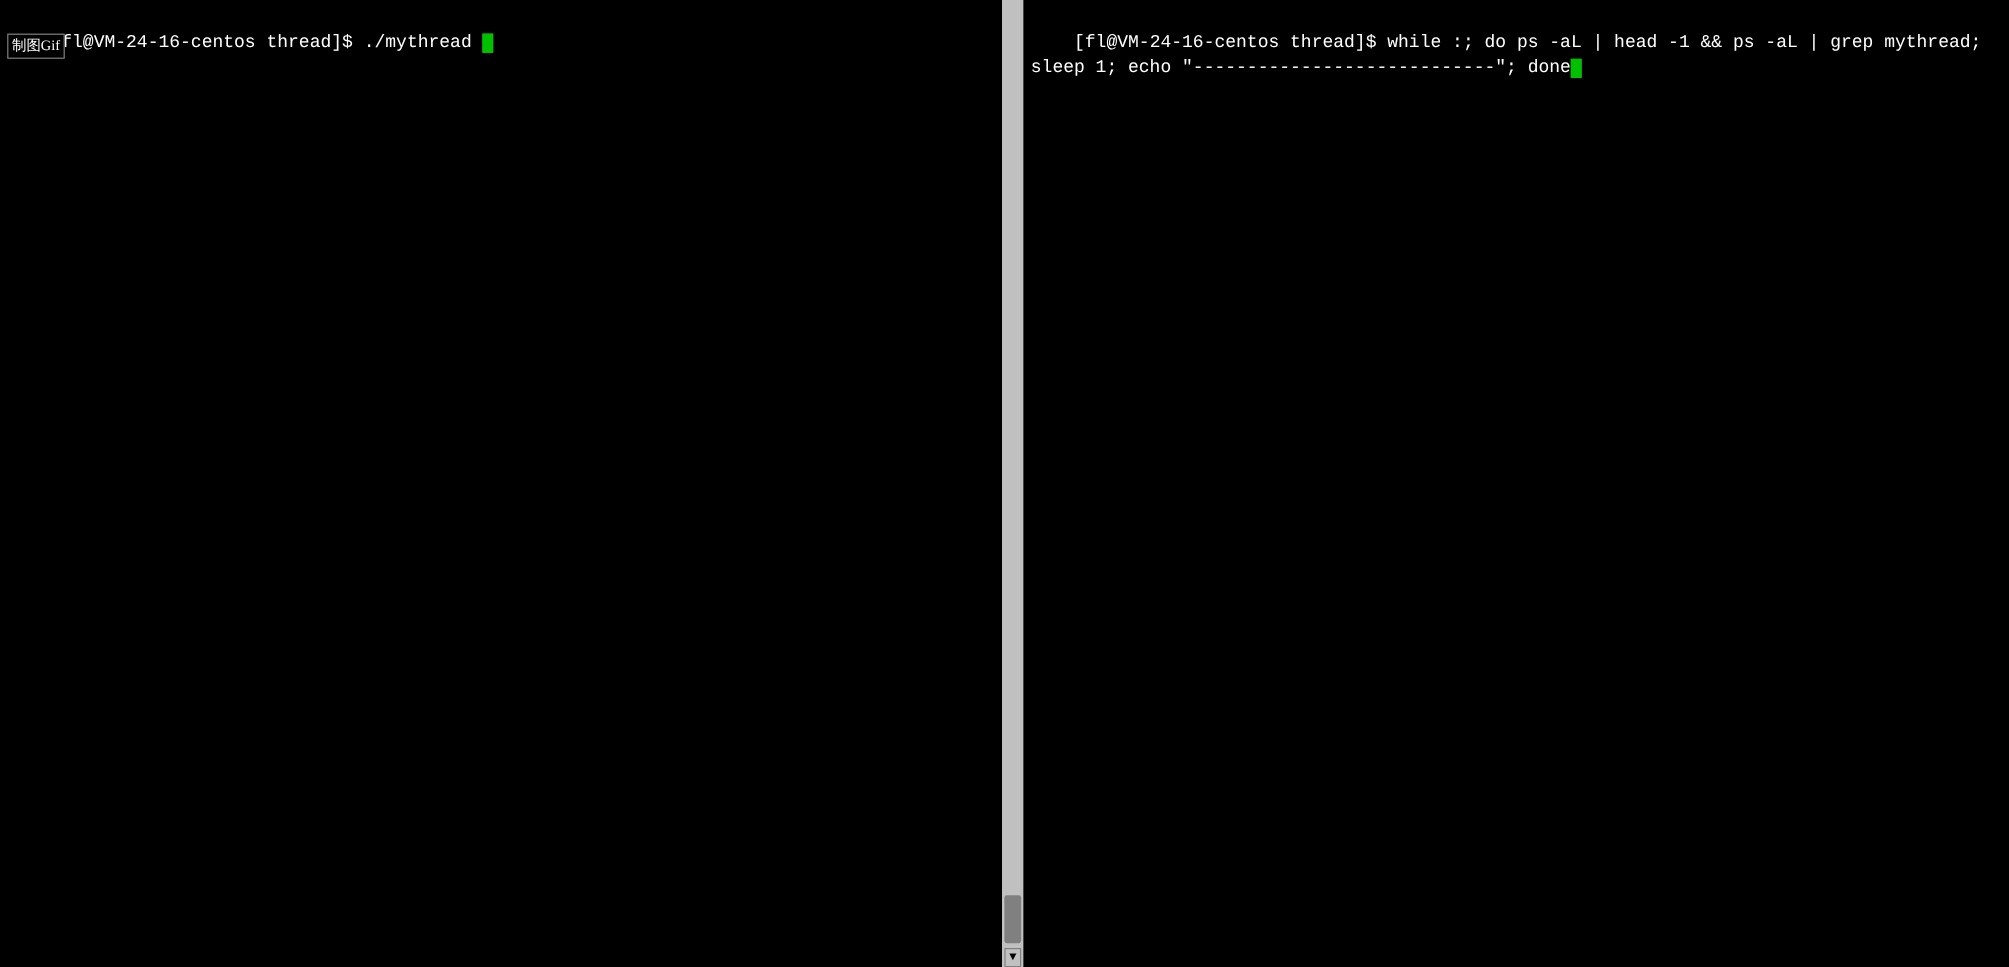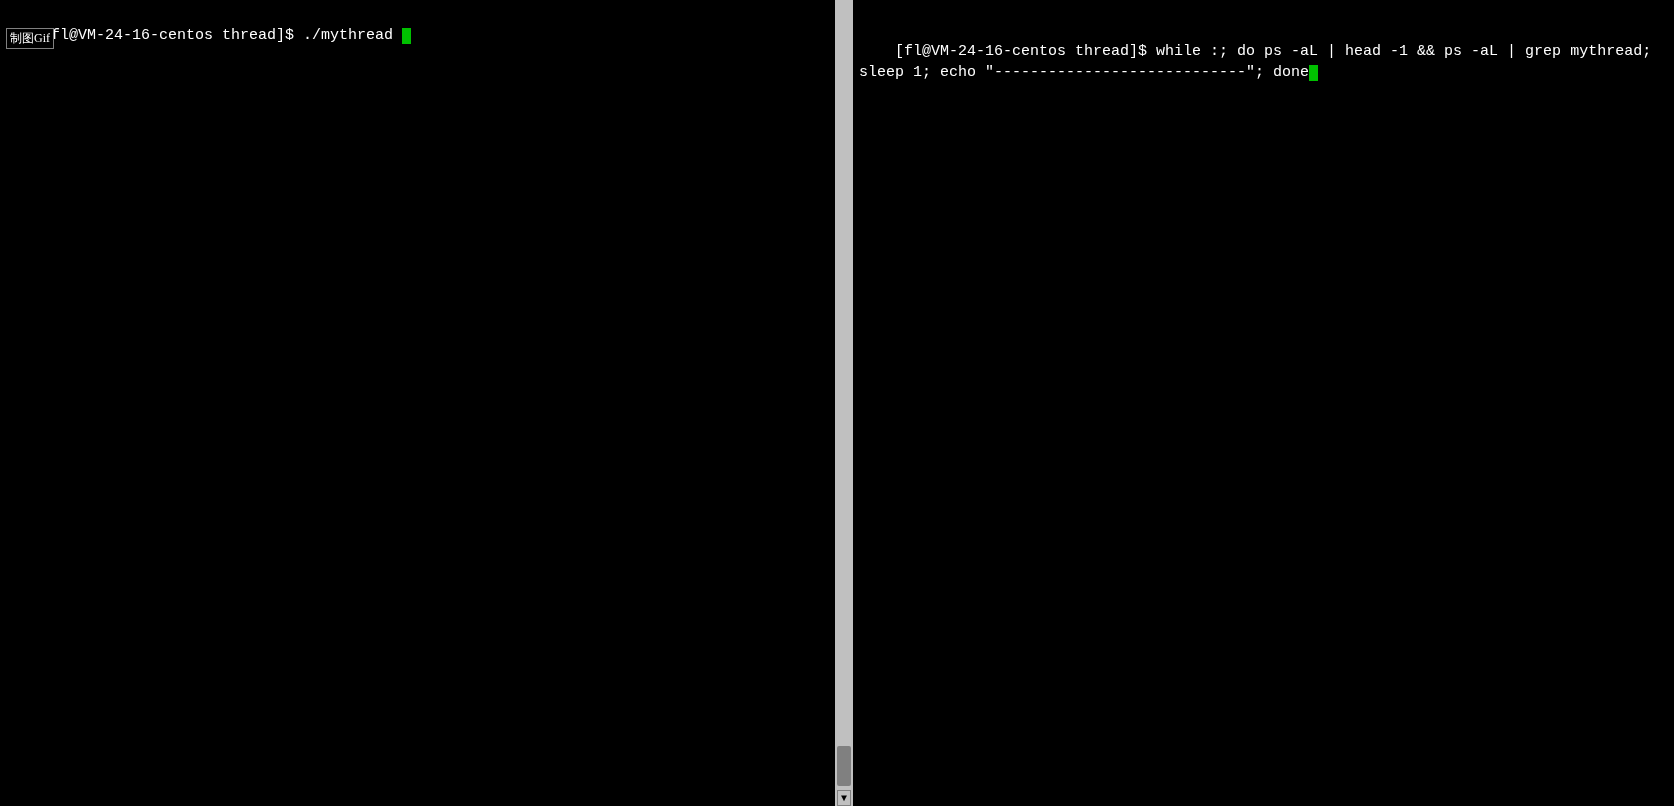--- a/index.html
+++ b/index.html
@@ -61,21 +61,21 @@
       display: flex;
       align-items: center;
       justify-content: center;
       color: #000;
       font-size: 10px;
     }
 
     .terminal-right {
       width: 821px;
       height: 806px;
-      padding: 20px 6px;
+      padding: 4px 6px;
     }
 
     .terminal-line {
       font-size: 15px;
       line-height: 1.4;
       white-space: pre-wrap;
       word-break: break-all;
       color: #fff;
     }
 

